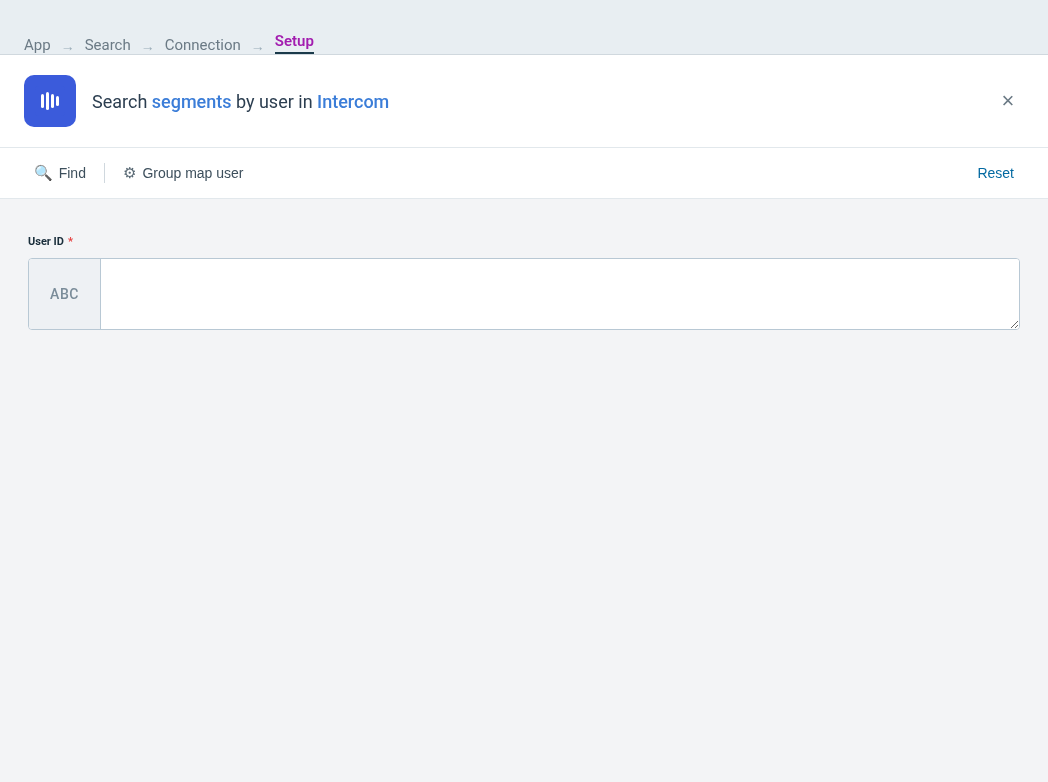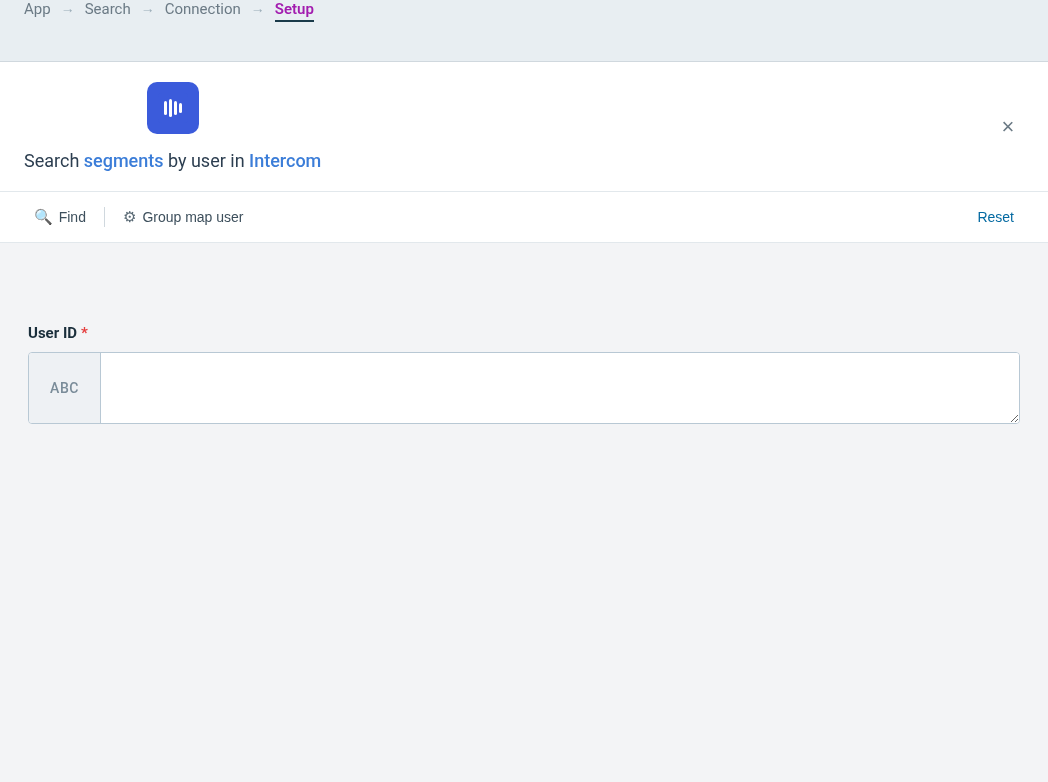--- a/index.html
+++ b/index.html
@@ -12,24 +12,24 @@
       font-family: -apple-system, BlinkMacSystemFont, 'Segoe UI', Roboto, sans-serif;
       background: #f3f4f6;
       width: 1048px;
       height: 782px;
       overflow: hidden;
     }
 
     
     .breadcrumb-bar {
       display: flex;
-      align-items: flex-start;
+      align-items: flex-end;
       background: #e8eef2;
       padding: 0 24px;
-      height: 62px;
+      height: 55px;
       border-bottom: 1px solid #d0d8de;
     }
 
     .breadcrumb-item {
       font-size: 15px;
       color: #6b7a85;
       cursor: pointer;
     }
 
     .breadcrumb-item.active {
@@ -52,21 +52,20 @@
       display: flex;
       align-items: center;
       justify-content: space-between;
       border-bottom: 1px solid #e2e8ec;
     }
 
     .header-left {
       display: flex;
       align-items: center;
       gap: 16px;
-      flex-direction: column;
     }
 
     .app-icon {
       width: 52px;
       height: 52px;
       background: #3b5bdb;
       border-radius: 10px;
       display: flex;
       align-items: center;
       justify-content: center;
@@ -152,25 +151,24 @@
     }
 
     
     .main-content {
       background: #f3f4f6;
       padding: 36px 28px;
       flex: 1;
     }
 
     .field-label {
-      font-size: 15px;
+      font-size: 11px;
       font-weight: 700;
       color: #1a2e3b;
       margin-bottom: 10px;
-      margin-top: 45px;
     }
 
     .required-star {
       color: #e53e3e;
       margin-left: 4px;
     }
 
     .input-wrapper {
       display: flex;
       border: 1px solid #b8c8d4;

